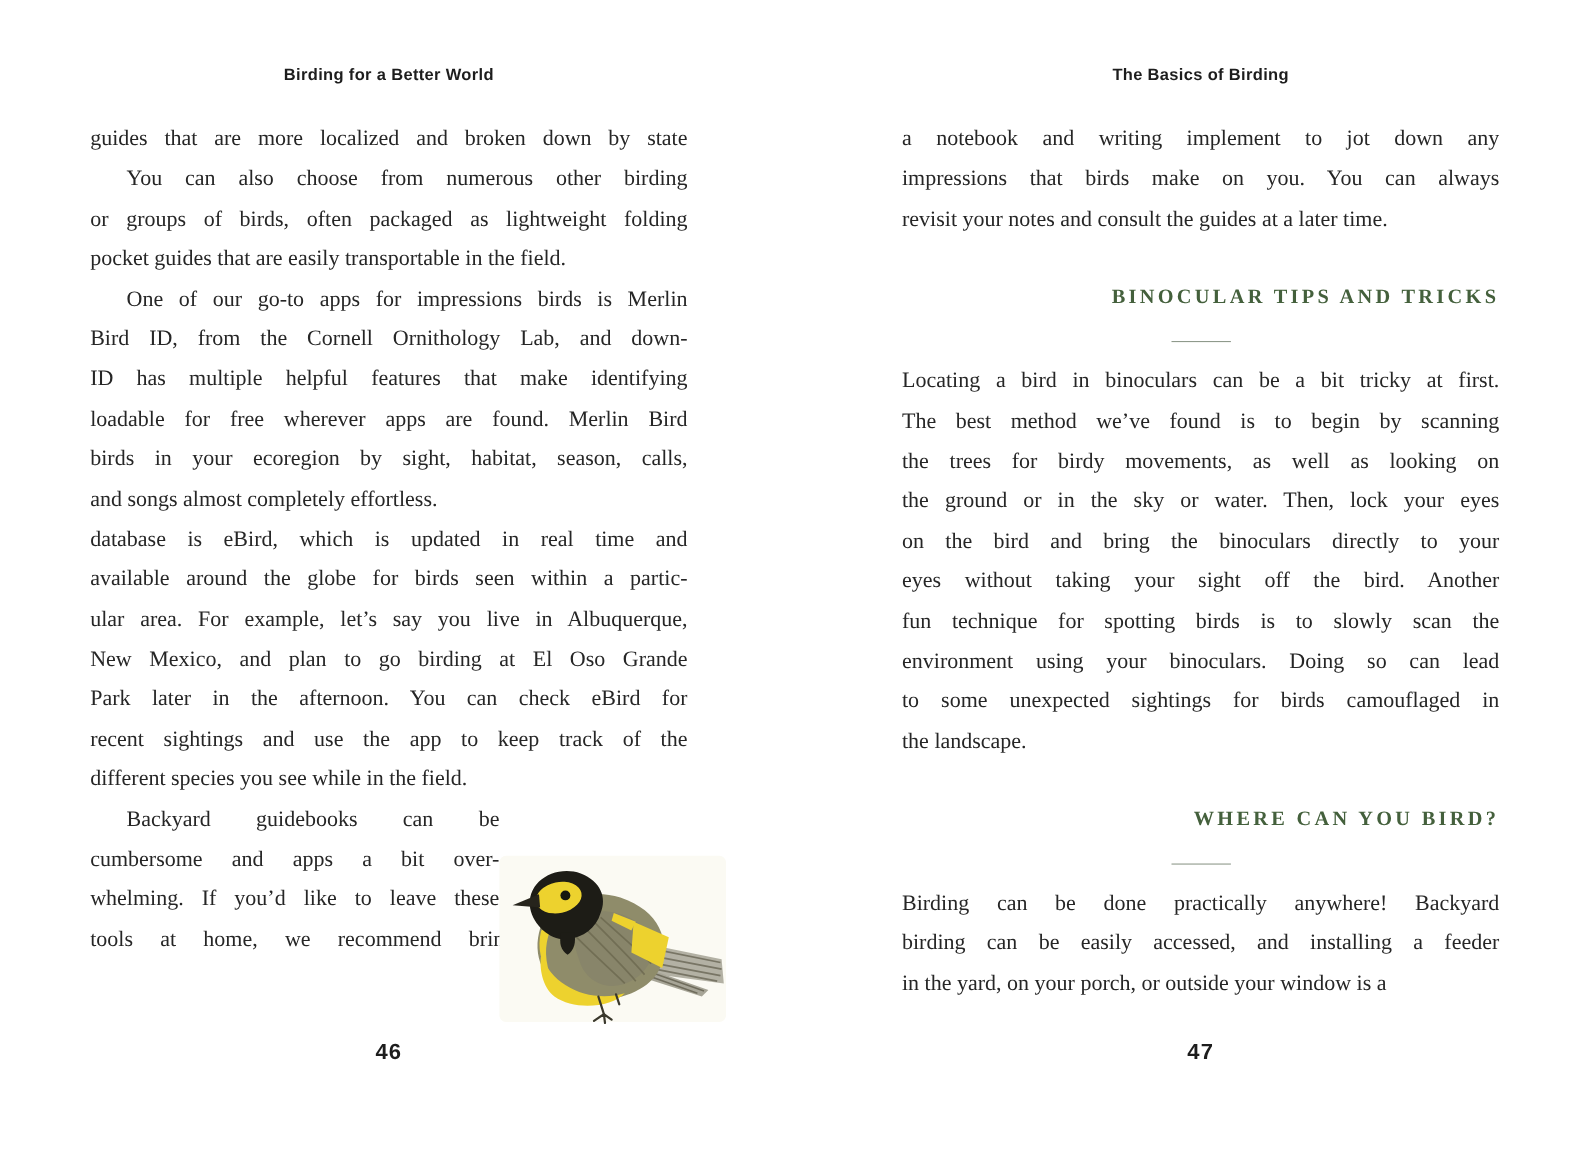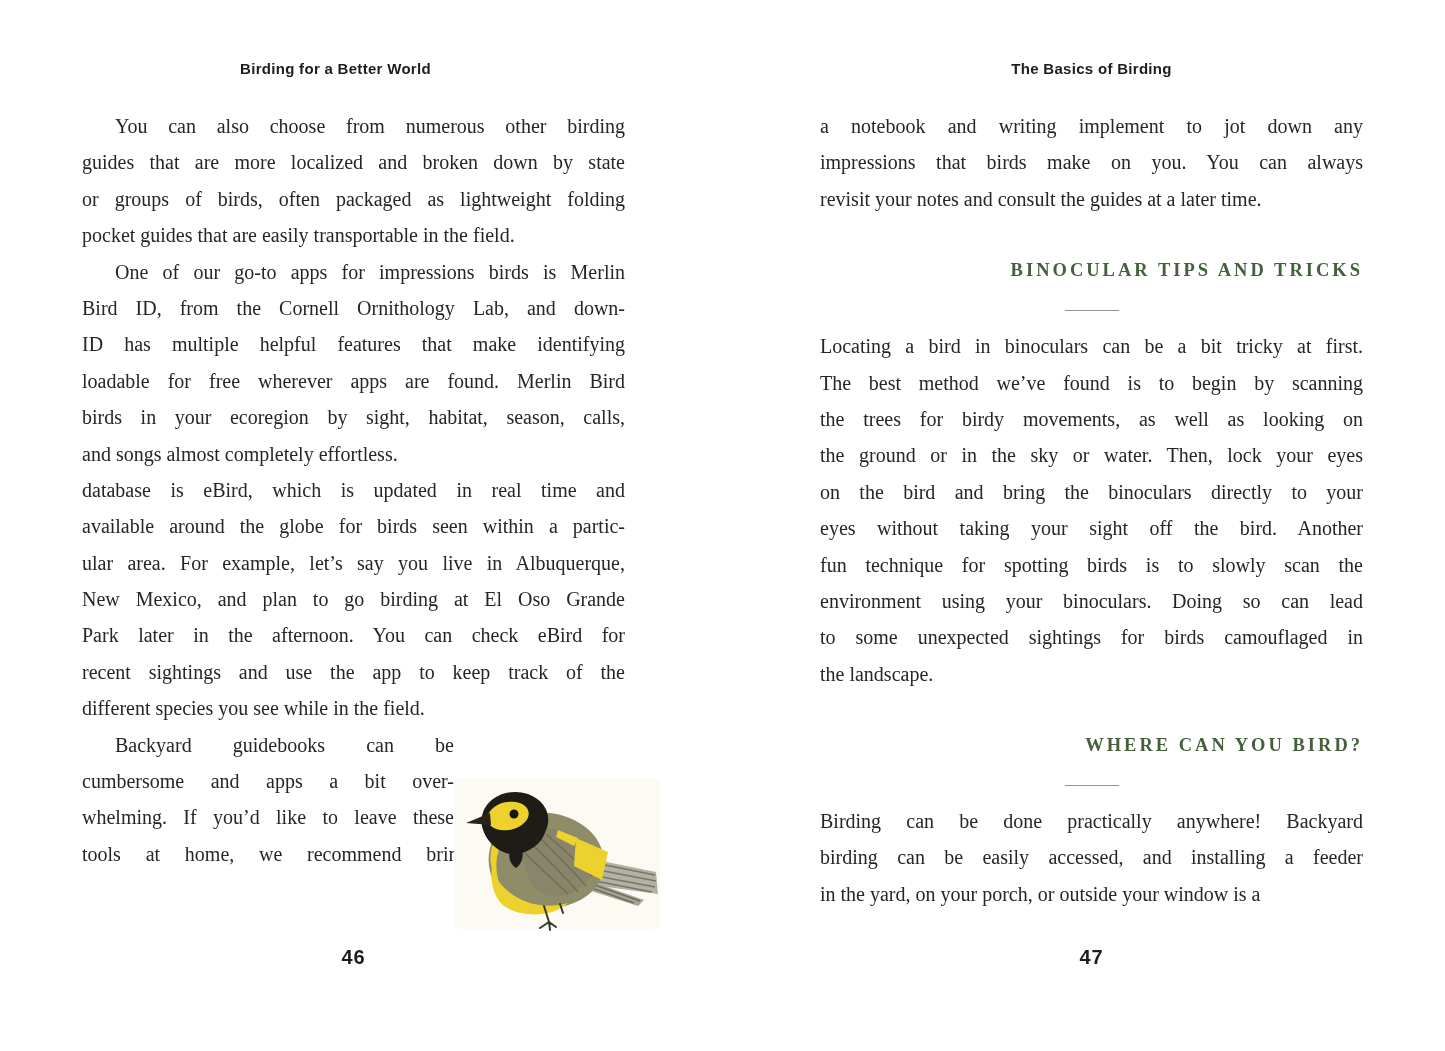--- a/index.html
+++ b/index.html
@@ -10,21 +10,21 @@
   .spread{position:absolute;inset:0;}
   .page{position:absolute;top:0;height:1051px;}
   .page.left{left:0;width:722px;}
   .page.right{left:722px;width:723px;}
 
   .running-head{
     position:absolute;top:60px;width:543px;text-align:center;
     font-family:"Liberation Sans", sans-serif;font-size:15px;font-weight:bold;
     color:#1d1d1d;letter-spacing:0.3px;
   }
-  .page.left .running-head{left:64px;}
+  .page.left .running-head{left:82px;}
   .page.right .running-head{left:98px;}
 
   .text-col{position:absolute;top:108px;width:543px;}
   .page.left  .text-col{left:82px;}
   .page.right .text-col{left:98px;}
 
   .para{margin:0;}
   .line{
     font-size:20px;line-height:36.4px;height:36.4px;overflow:hidden;
     text-align:justify;text-align-last:justify;color:#262626;
@@ -57,22 +57,22 @@
 </head>
 <body>
 
 <div class="spread">
 
   <section class="page left">
     <div class="running-head">Birding for a Better World</div>
 
     <div class="text-col">
         <div class="para">
+          <div class="line">guides that are more localized and broken down by state</div>
           <div class="line first">You can also choose from numerous other birding</div>
-          <div class="line">guides that are more localized and broken down by state</div>
           <div class="line">or groups of birds, often packaged as lightweight folding</div>
           <div class="line last">pocket guides that are easily transportable in the field.</div>
         </div>
         <div class="para">
           <div class="line first">One of our go-to apps for impressions birds is Merlin</div>
           <div class="line">Bird ID, from the Cornell Ornithology Lab, and down-</div>
           <div class="line">ID has multiple helpful features that make identifying</div>
           <div class="line">loadable for free wherever apps are found. Merlin Bird</div>
           <div class="line">birds in your ecoregion by sight, habitat, season, calls,</div>
           <div class="line last">and songs almost completely effortless.</div>

